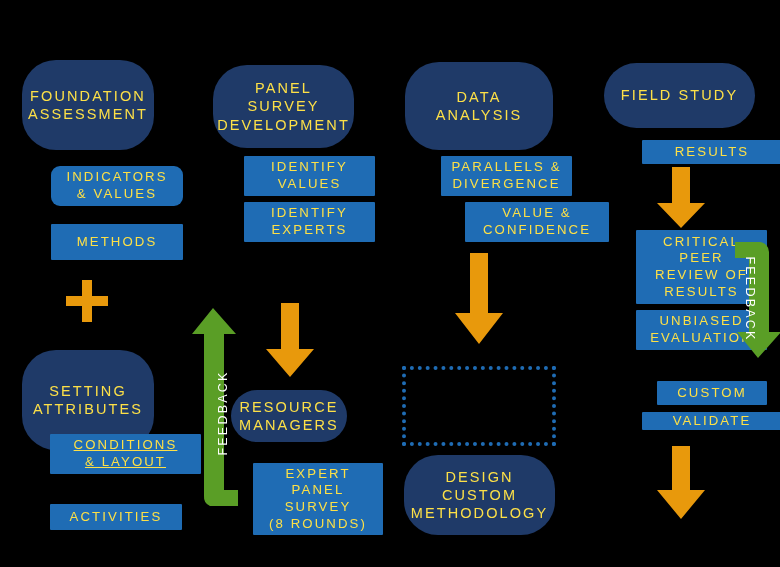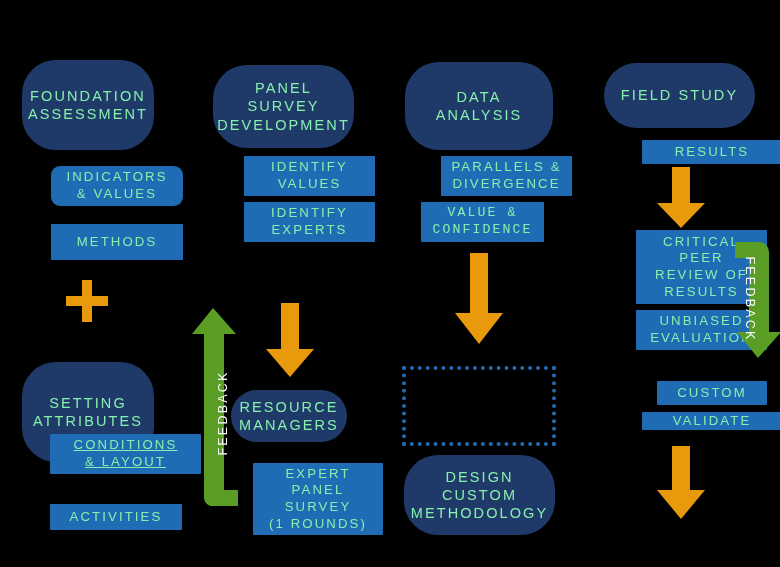--- a/index.html
+++ b/index.html
@@ -19,21 +19,21 @@
     background: #000000;
   }
 
   
   .node {
     position: absolute;
     display: flex;
     align-items: center;
     justify-content: center;
     text-align: center;
-    color: #86efac;
+    color: #fde047;
     letter-spacing: 2.1px;
     line-height: 1.26;
     white-space: pre-line;
     font-weight: 400;
   }
   .stage {
     background: #1f3a68;
     border-radius: 34px;
     font-size: 14.5px;
   }
@@ -90,21 +90,21 @@
   <div class="node stage" style="left:22px; top:60px; width:132px; height:90px;">FOUNDATION
 ASSESSMENT</div>
 
   <div class="node bar" style="left:22px; top:166px; width:132px; height:40px;border-radius:9px;">INDICATORS
 &amp; VALUES</div>
 
   <div class="node bar" style="left:22px; top:224px; width:132px; height:36px;">METHODS</div>
 
   <div class="plus" style="left:66px; top:280px; width:42px; height:42px;"></div>
 
-  <div class="node stage" style="left:22px; top:350px; width:132px; height:100px;margin-top:12px;">SETTING
+  <div class="node stage" style="left:22px; top:350px; width:132px; height:100px;">SETTING
 ATTRIBUTES</div>
 
   <div class="node bar" style="left:21px; top:434px; width:151px; height:40px;text-decoration:underline;">CONDITIONS
 &amp; LAYOUT</div>
 
   <div class="node bar" style="left:21px; top:504px; width:132px; height:26px;">ACTIVITIES</div>
 
   <div class="node stage" style="left:213px; top:65px; width:141px; height:83px;">PANEL
 SURVEY
 DEVELOPMENT</div>
@@ -129,29 +129,29 @@
     </svg>
   </div>
   <div class="fb-label fb-up" style="left:168px; top:406px; width:110px; text-align:center;">FEEDBACK</div>
 
   <div class="node stage" style="left:231px; top:390px; width:116px; height:52px;">RESOURCE
 MANAGERS</div>
 
   <div class="node bar" style="left:224px; top:463px; width:130px; height:72px;">EXPERT
 PANEL
 SURVEY
-(1 ROUNDS)</div>
+(8 ROUNDS)</div>
 
   <div class="node stage" style="left:405px; top:62px; width:148px; height:88px;">DATA
 ANALYSIS</div>
 
   <div class="node bar" style="left:412px; top:156px; width:131px; height:40px;">PARALLELS &amp;
 DIVERGENCE</div>
 
-  <div class="node bar" style="left:392px; top:202px; width:123px; height:40px;font-family:Liberation Mono, monospace;">VALUE &amp;
+  <div class="node bar" style="left:436px; top:202px; width:144px; height:40px;">VALUE &amp;
 CONFIDENCE</div>
 
   <div class="arrow" style="left:453px; top:253px;">
     <svg width="52" height="92" viewBox="0 0 52 92">
       <polygon points="17,0 35,0 35,60 50,60 26,91 2,60 17,60" fill="#e8990c"></polygon>
     </svg>
   </div>
 
   <div class="dotted-box" style="left:402px; top:366px; width:154px; height:80px;"></div>
 

